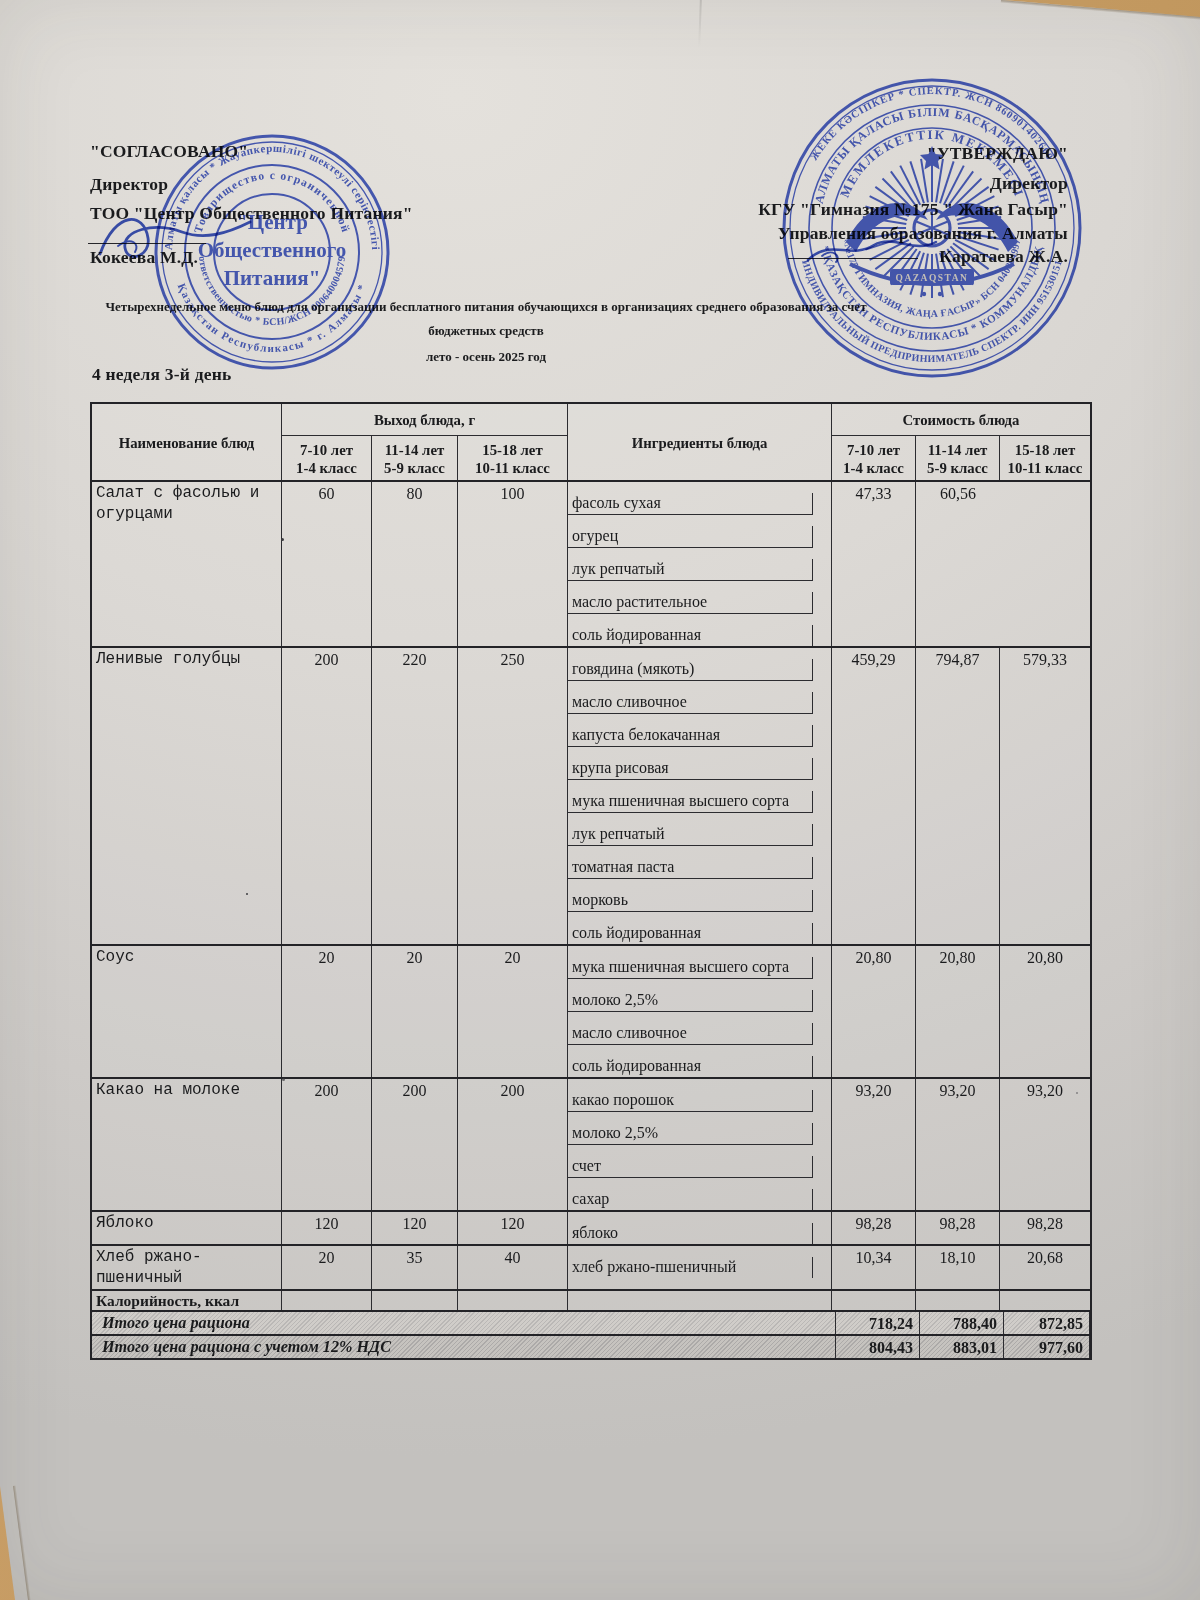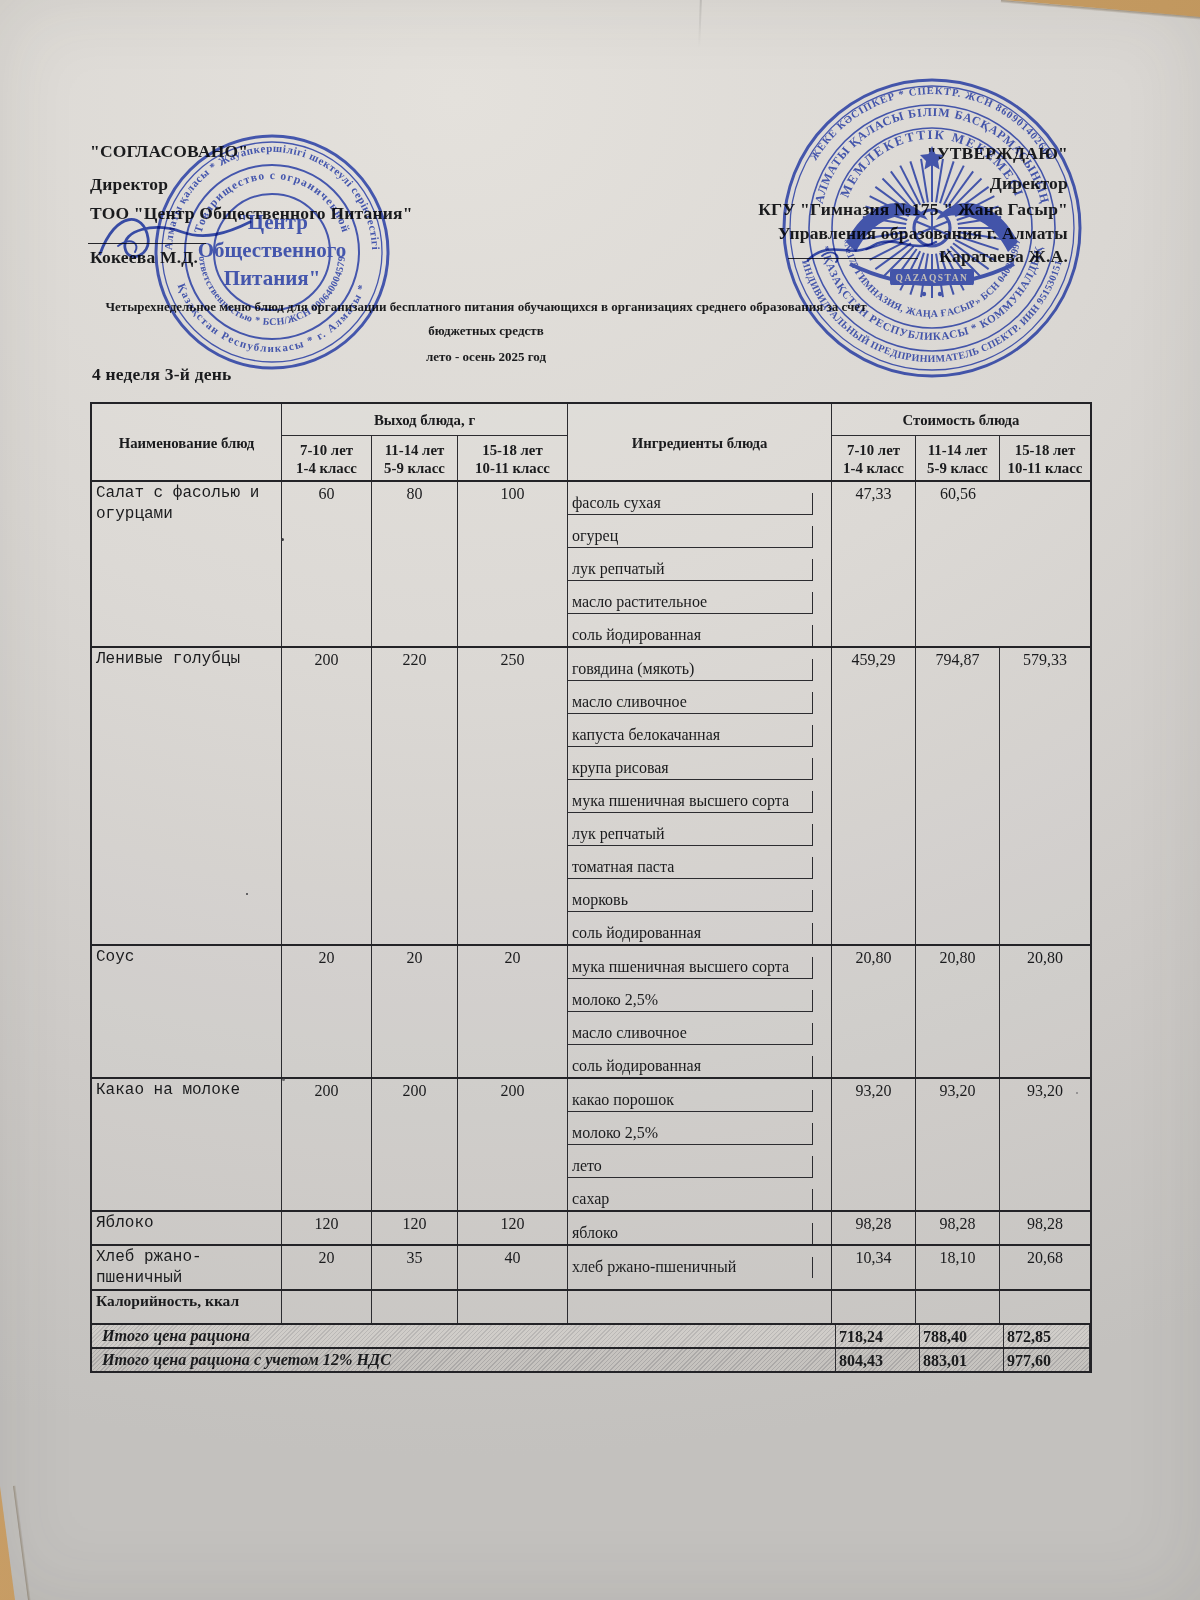--- a/index.html
+++ b/index.html
@@ -49,29 +49,29 @@
   .a4{grid-column:6;grid-row:2;} .a5{grid-column:7;grid-row:2;} .a6{grid-column:8;grid-row:2;}
   .dish-row{border-bottom:2px solid #232327;min-height:22px;}
   .name-cell{line-height:21px;padding-left:4px;font-family:Liberation Mono, monospace;}
   .num-cell{text-align:center;line-height:21px;}
   .ing-cell{padding:0;}
   .ing{height:21px;line-height:20px;padding-left:4px;margin-right:18px;
     border-right:1px solid #2c2c30;border-bottom:1px solid #2c2c30;
     white-space:nowrap;overflow:hidden;margin-top:11px;}
   .ing:last-child{border-bottom:none;}
   .kcal-row{border-bottom:2px solid #232327;}
-  .kcal-row .cell{height:32px;line-height:18px;}
+  .kcal-row .cell{height:19px;line-height:18px;}
   .kcal-label{font-weight:bold;font-size:15.5px;padding-left:4px;}
   .total-row{display:grid;grid-template-columns:744px 84px 84px 1fr;height:22px;}
   .total-row.t1{border-bottom:2px solid #232327;
     background:#d0cdc9 repeating-linear-gradient(135deg,rgba(85,85,92,.18) 0 1px,transparent 1px 3px);}
   .total-row.t2{
     background:#c6c3bf repeating-linear-gradient(135deg,rgba(80,80,88,.22) 0 1px,transparent 1px 3px);}
   .tlabel{font-weight:bold;font-style:italic;font-size:16.2px;line-height:21px;padding-left:10px;}
-  .tval{font-weight:bold;text-align:left;line-height:21px;padding-right:6px;}
+  .tval{font-weight:bold;text-align:right;line-height:21px;padding-right:6px;}
 
   
   .stamp{position:absolute;mix-blend-mode:multiply;opacity:.85;filter:blur(.2px);}
   .sig{position:absolute;mix-blend-mode:multiply;opacity:.9;}
   .stamp text{font-family:"Liberation Serif",serif;font-weight:bold;}
 </style>
 </head>
 <body>
 
 <div class="paper"></div>
@@ -181,21 +181,21 @@
         <div class="cell num-cell">20,80</div>
       </div>
       <div class="grid8 dish-row">
         <div class="cell name-cell">Какао на молоке</div>
         <div class="cell num-cell">200</div>
         <div class="cell num-cell">200</div>
         <div class="cell num-cell">200</div>
         <div class="cell ing-cell">
           <div class="ing">какао порошок</div>
           <div class="ing">молоко 2,5%</div>
-          <div class="ing">лето</div>
+          <div class="ing">счет</div>
           <div class="ing">сахар</div>
         </div>
         <div class="cell num-cell">93,20</div>
         <div class="cell num-cell">93,20</div>
         <div class="cell num-cell">93,20</div>
       </div>
       <div class="grid8 dish-row">
         <div class="cell name-cell">Яблоко</div>
         <div class="cell num-cell">120</div>
         <div class="cell num-cell">120</div>

